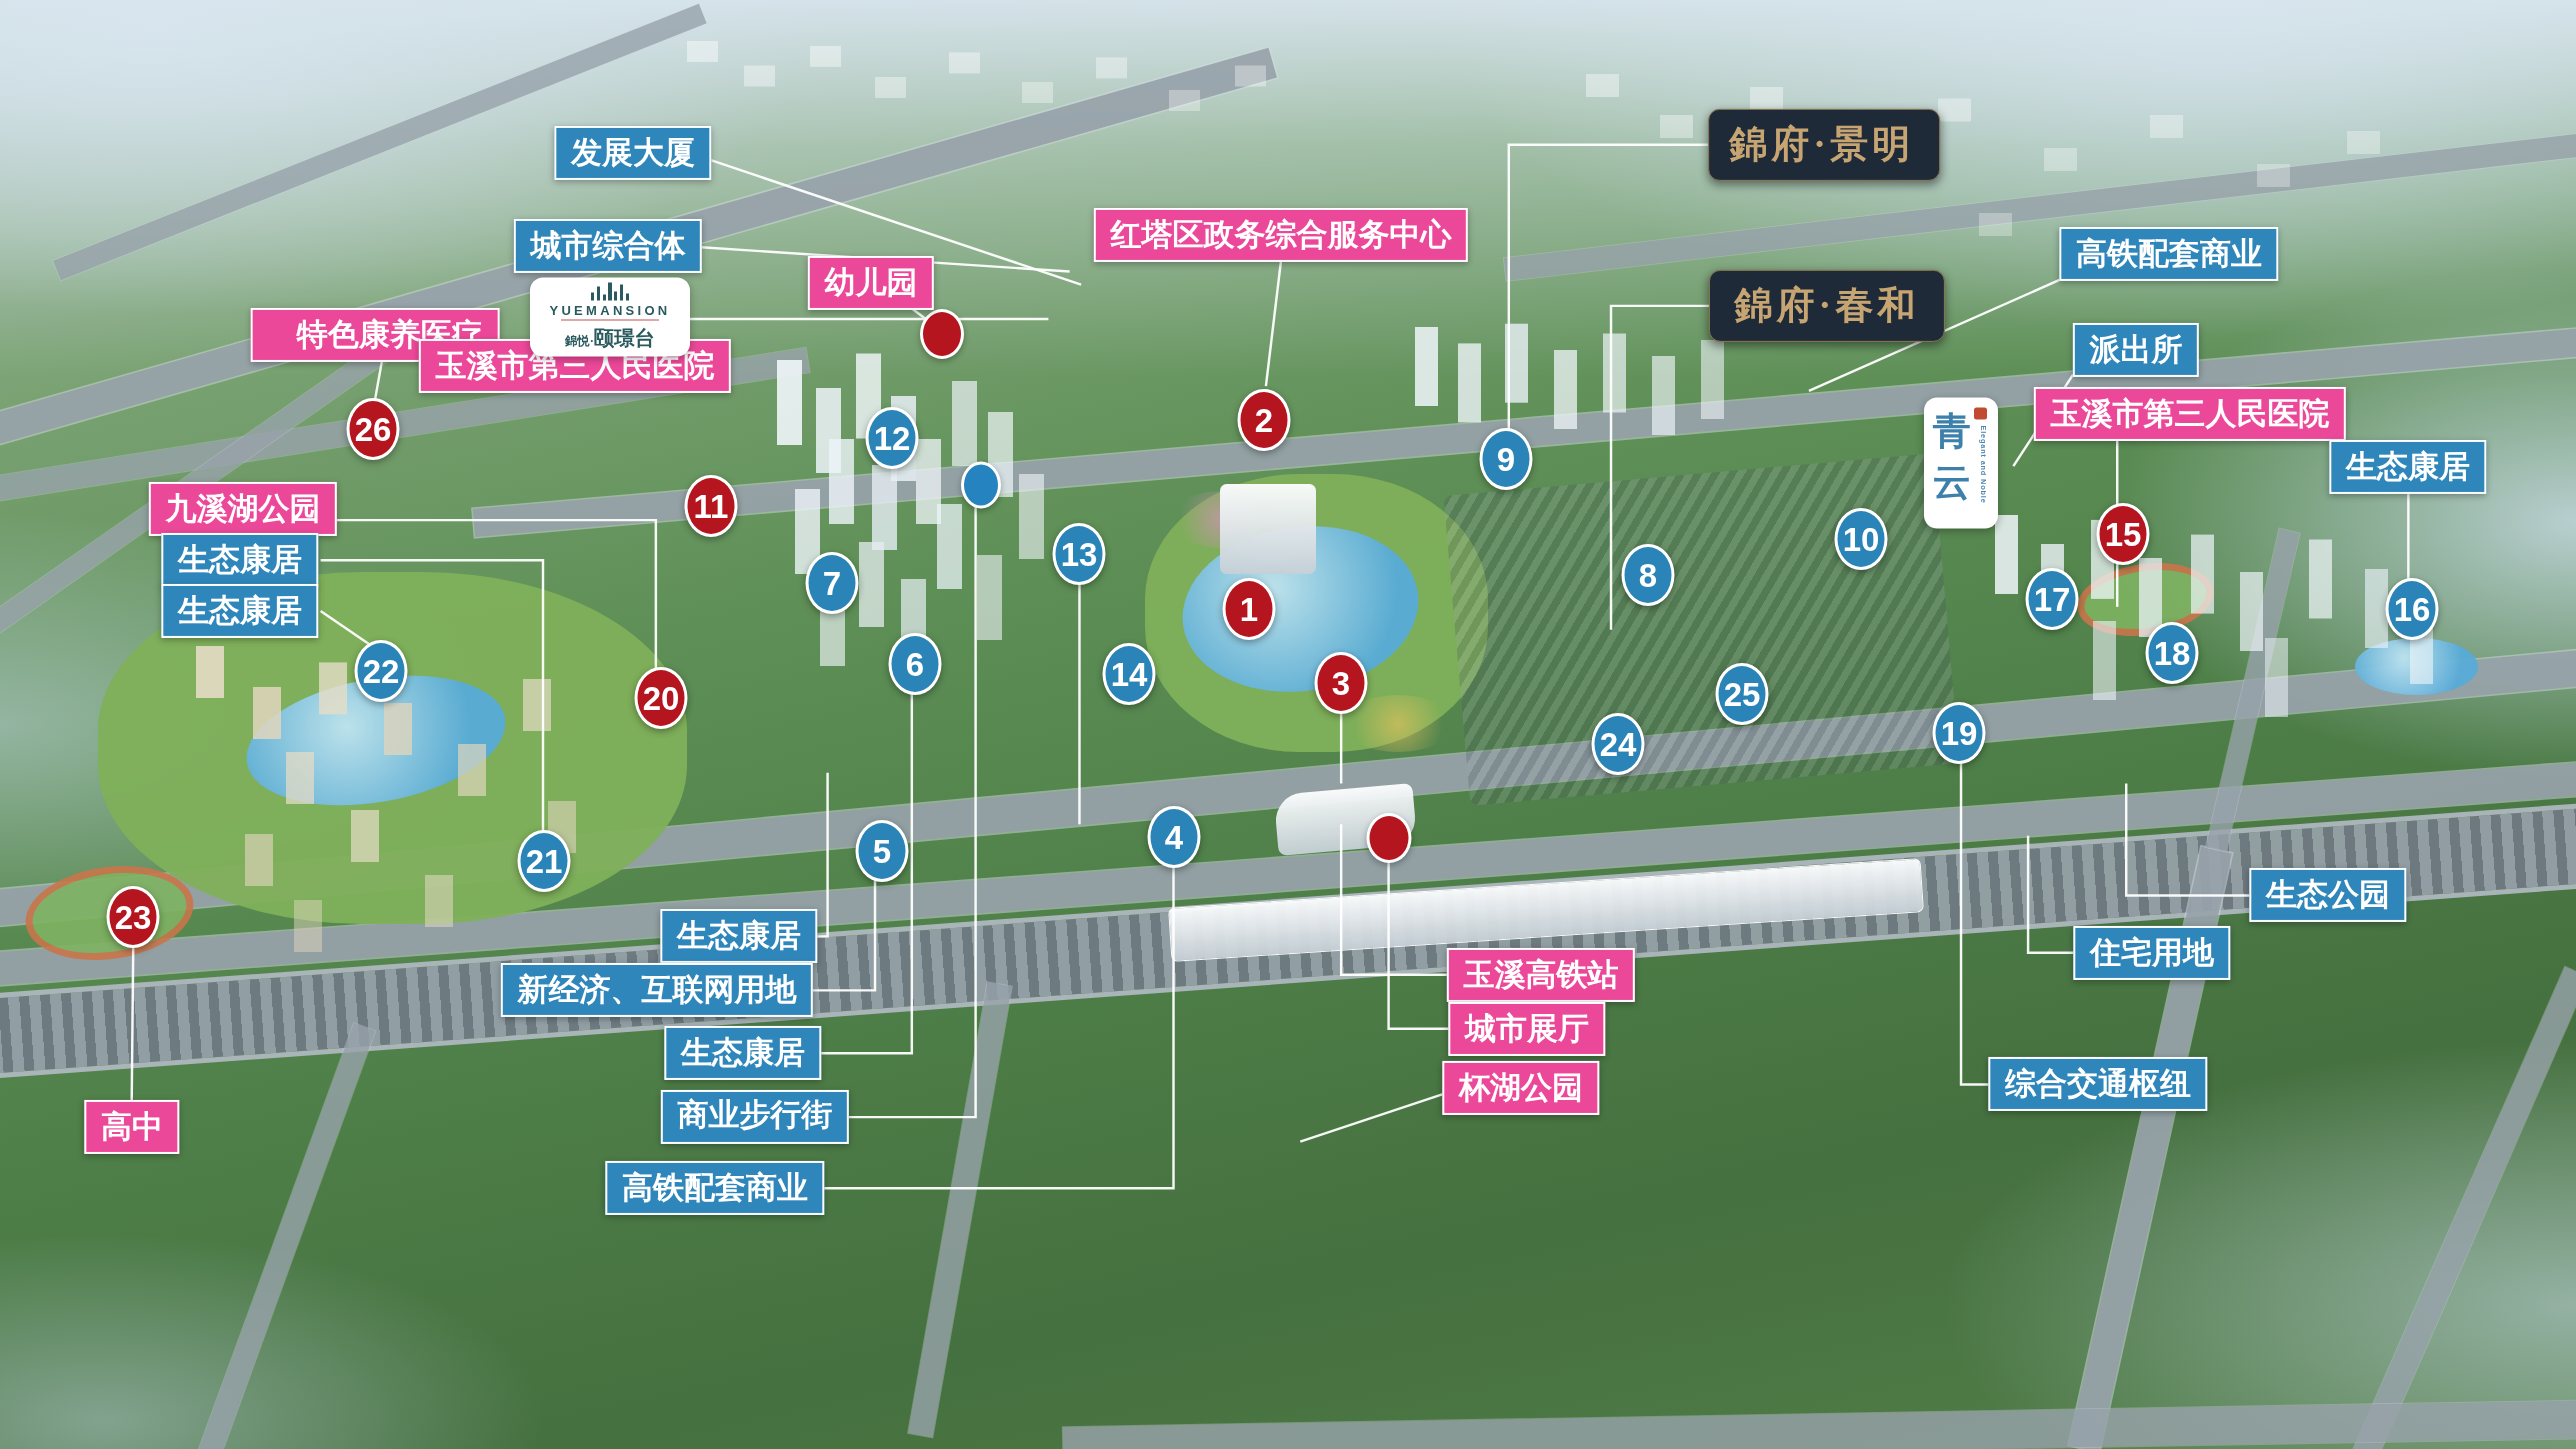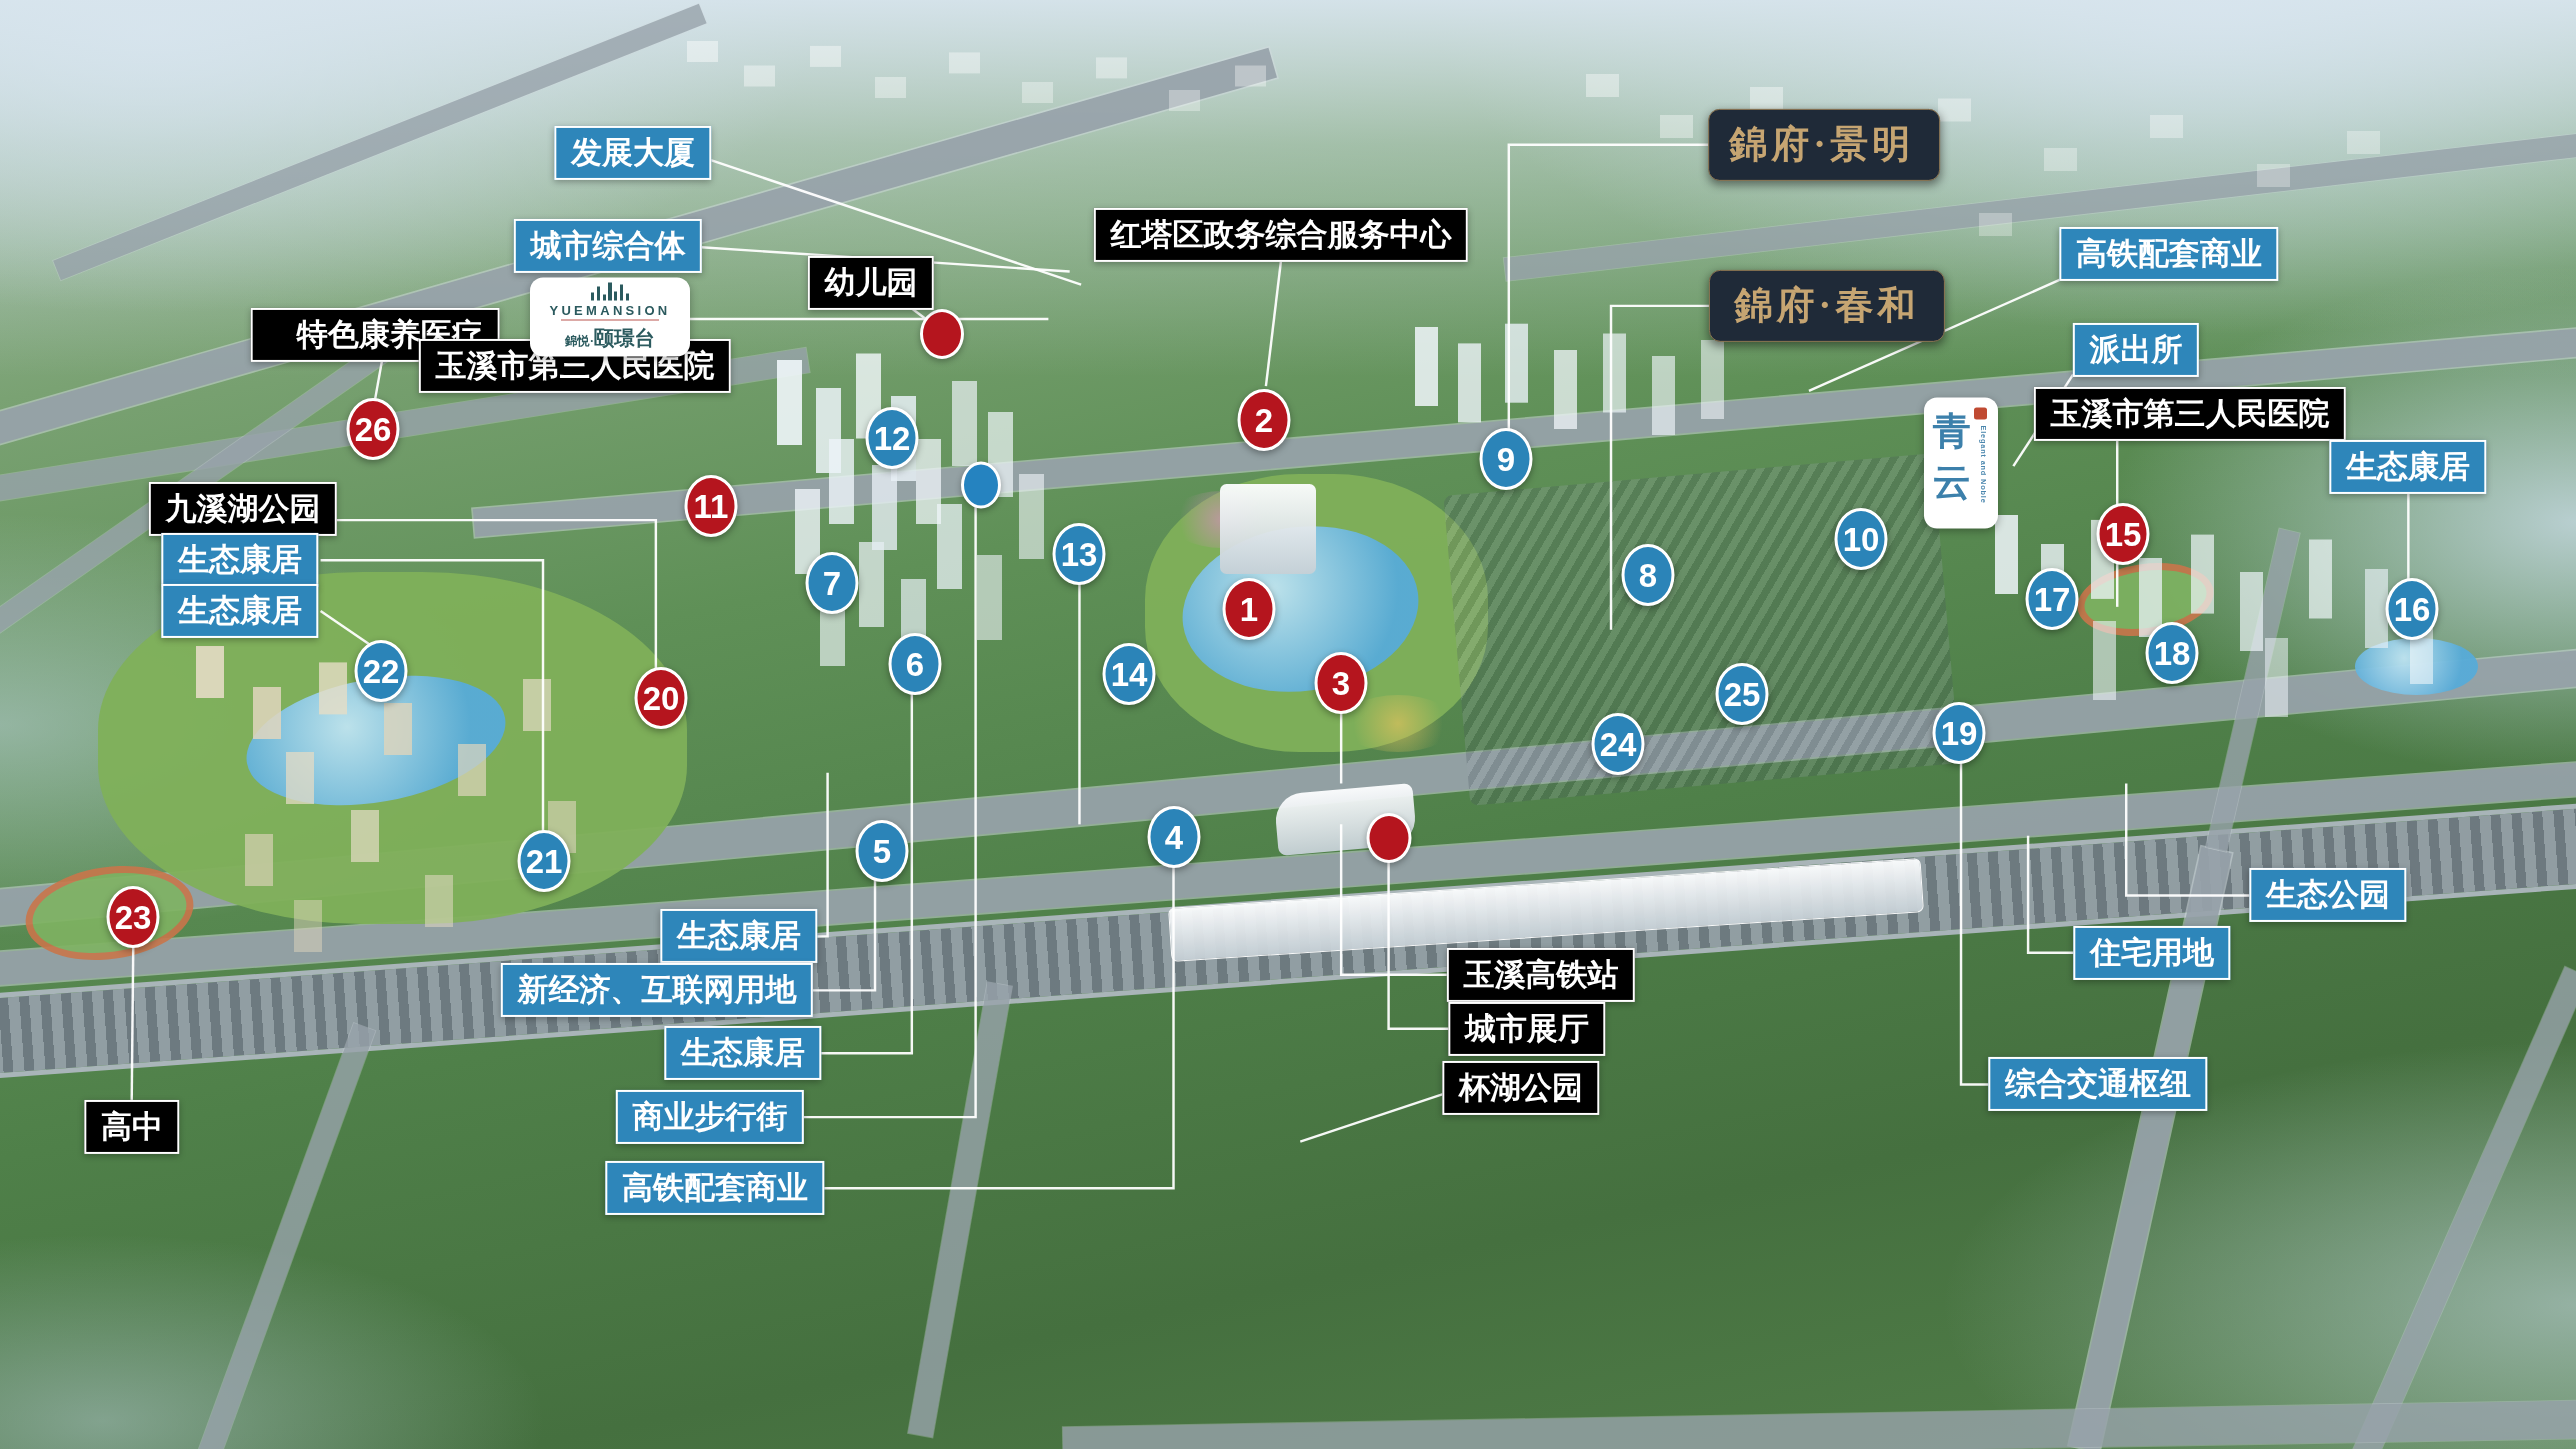--- a/index.html
+++ b/index.html
@@ -44,21 +44,21 @@
   .marker.blue{background:#2b84b8;}
   .dot{position:absolute;z-index:55;border-radius:50%;border:3.3px solid #fff;
        transform:translate(-50%,-50%);box-shadow:0 2.5px 6.5px rgba(0,0,0,.3);}
   .dot.red{background:#b5151e;}
   .dot.blue{background:#2583c0;}
   
   .label{position:absolute;z-index:70;transform:translate(-50%,-50%);white-space:nowrap;
          font-weight:bold;color:#fff;font-size:31px;padding:5.7px 14.7px;border:2.5px solid #fff;
          box-shadow:0 2.5px 6.5px rgba(0,0,0,.3);line-height:1.25;}
   .label.blue{background:#2e86ba;}
-  .label.red{background:#000000;}
+  .label.red{background:#ec4899;}
   .label.brand{background:#1f2a38;border:1.6px solid #8d7652;border-radius:11.4px;color:#c6a572;
          font-family:"Liberation Serif","DejaVu Serif",serif;font-size:38px;letter-spacing:4.1px;
          padding:11.4px 24.5px;box-shadow:0 3.3px 9.8px rgba(0,0,0,.45);}
   
   .yue-card{position:absolute;z-index:75;left:610px;top:317px;transform:translate(-50%,-50%);
          width:160px;height:79px;background:#fff;border-radius:13px;display:flex;flex-direction:column;
          align-items:center;justify-content:center;gap:1.6px;box-shadow:0 2.5px 8.2px rgba(0,0,0,.3);
          color:#2b5a5e;}
   .yue-bars{display:flex;align-items:flex-end;gap:2.5px;height:18px;}
   .yue-bars i{display:block;width:3.3px;background:#2b5a5e;}
@@ -198,21 +198,21 @@
       <div class="label red" style="left: 2190px; top: 414px;">玉溪市第三人民医院</div>
       <div class="label blue" style="left: 2408px; top: 467px;">生态康居</div>
       <div class="label red" style="left: 375px; top: 335px; padding-left: 44px;">特色康养医疗</div>
       <div class="label red" style="left: 575px; top: 366px;">玉溪市第三人民医院</div>
       <div class="label red" style="left: 243px; top: 509px;">九溪湖公园</div>
       <div class="label blue" style="left: 240px; top: 560px;">生态康居</div>
       <div class="label blue" style="left: 240px; top: 611px;">生态康居</div>
       <div class="label blue" style="left: 739px; top: 936px;">生态康居</div>
       <div class="label blue" style="left: 657px; top: 990px;">新经济、互联网用地</div>
       <div class="label blue" style="left: 743px; top: 1053px;">生态康居</div>
-      <div class="label blue" style="left: 710px; top: 1117px;">商业步行街</div>
+      <div class="label blue" style="left: 755px; top: 1117px; font-family: Liberation Mono, monospace;">商业步行街</div>
       <div class="label blue" style="left: 715px; top: 1188px;">高铁配套商业</div>
       <div class="label red" style="left: 1541px; top: 975px;">玉溪高铁站</div>
       <div class="label red" style="left: 1527px; top: 1029px;">城市展厅</div>
       <div class="label red" style="left: 1521px; top: 1088px;">杯湖公园</div>
       <div class="label red" style="left: 132px; top: 1127px;">高中</div>
       <div class="label blue" style="left: 2328px; top: 895px;">生态公园</div>
       <div class="label blue" style="left: 2152px; top: 953px;">住宅用地</div>
       <div class="label blue" style="left: 2098px; top: 1084px;">综合交通枢纽</div>
     </div>
 

